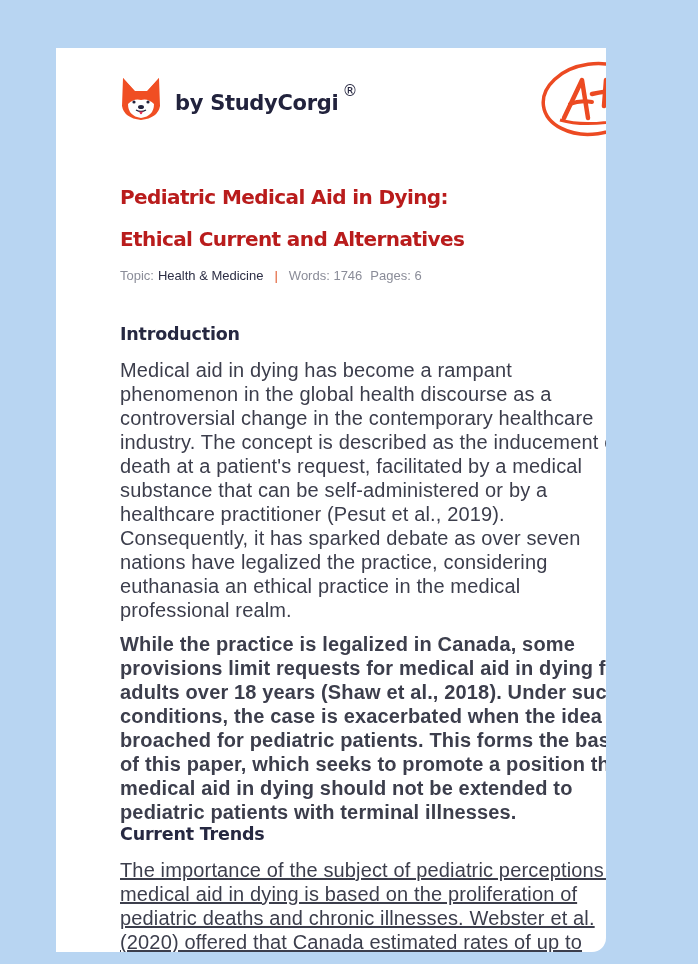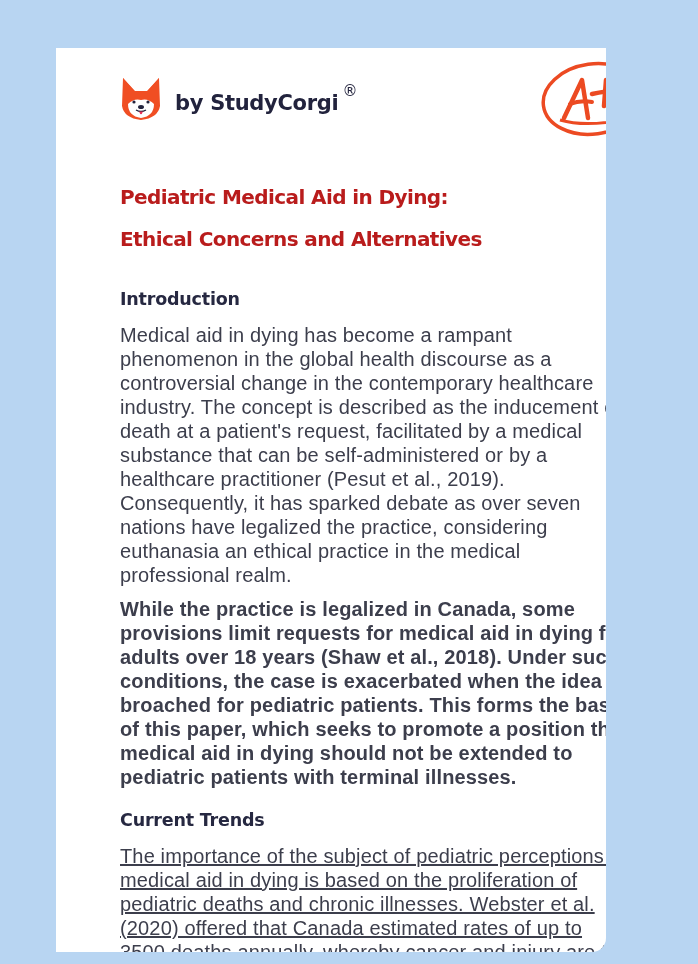--- a/index.html
+++ b/index.html
@@ -99,22 +99,22 @@
       margin: 0 11px;
     }
     .meta .words { margin-right: 8px; }
     .section-heading {
       font-family: "DejaVu Sans", sans-serif;
       font-weight: bold;
       font-size: 17.5px;
       color: #262841;
       letter-spacing: -0.2px;
     }
-    .h-intro { margin-top: 29px; }
-    .h-trends { margin-top: 21px; }
+    .h-intro { margin-top: 41px; }
+    .h-trends { }
     .paragraph {
       font-family: "Liberation Sans", sans-serif;
       font-size: 20px;
       line-height: 24px;
       color: #3c3e4c;
       letter-spacing: 0.15px;
     }
     .p1 { margin-top: 14px; }
     .p2 { margin-top: 10px; font-weight: bold; }
     .p3 { margin-top: 14px; text-decoration: underline; }
@@ -156,23 +156,30 @@
       <path d="M32 46 Q42 42 54 44" fill="none" stroke="#ec4a22" stroke-width="4" stroke-linecap="round"></path>
 
       <path d="M68 22 L66 48" fill="none" stroke="#ec4a22" stroke-width="4.5" stroke-linecap="round"></path>
       <path d="M54 36 Q68 33 84 32" fill="none" stroke="#ec4a22" stroke-width="4.5" stroke-linecap="round"></path>
     </svg>
   </div>
 
   <div class="content">
     <h1 class="title">
       <span style="display:block">Pediatric Medical Aid in Dying:</span>
-      <span style="display:block">Ethical Concerns and Alternatives</span>
+      <span style="display:block">Ethical Current and Alternatives</span>
     </h1>
 
+    <div class="meta">
+      <span>Topic:</span>
+      <span class="topic-value">Health &amp; Medicine</span>
+      <span class="sep">|</span>
+      <span class="words">Words: 1746</span>
+      <span>Pages: 6</span>
+    </div>
 
     <h2 class="section-heading h-intro">Introduction</h2>
     <p class="paragraph p1">Medical aid in dying has become a rampant phenomenon in the global health discourse as a controversial change in the contemporary healthcare industry. The concept is described as the inducement of death at a patient's request, facilitated by a medical substance that can be self-administered or by a healthcare practitioner (Pesut et al., 2019). Consequently, it has sparked debate as over seven nations have legalized the practice, considering euthanasia an ethical practice in the medical professional realm.</p>
     <p class="paragraph p2">While the practice is legalized in Canada, some provisions limit requests for medical aid in dying for adults over 18 years (Shaw et al., 2018). Under such conditions, the case is exacerbated when the idea is broached for pediatric patients. This forms the basis of this paper, which seeks to promote a position that medical aid in dying should not be extended to pediatric patients with terminal illnesses.</p>
 
     <h2 class="section-heading h-trends">Current Trends</h2>
     <p class="paragraph p3">The importance of the subject of pediatric perceptions of medical aid in dying is based on the proliferation of pediatric deaths and chronic illnesses. Webster et al. (2020) offered that Canada estimated rates of up to 3500 deaths annually, whereby cancer and injury are the significant causes of death. However, children experience significant challenges before death when diseases are life-limiting, implying their progressive degeneration to death (Webster et al., 2020). A dying patient would</p>
   </div>
 
 </div>

